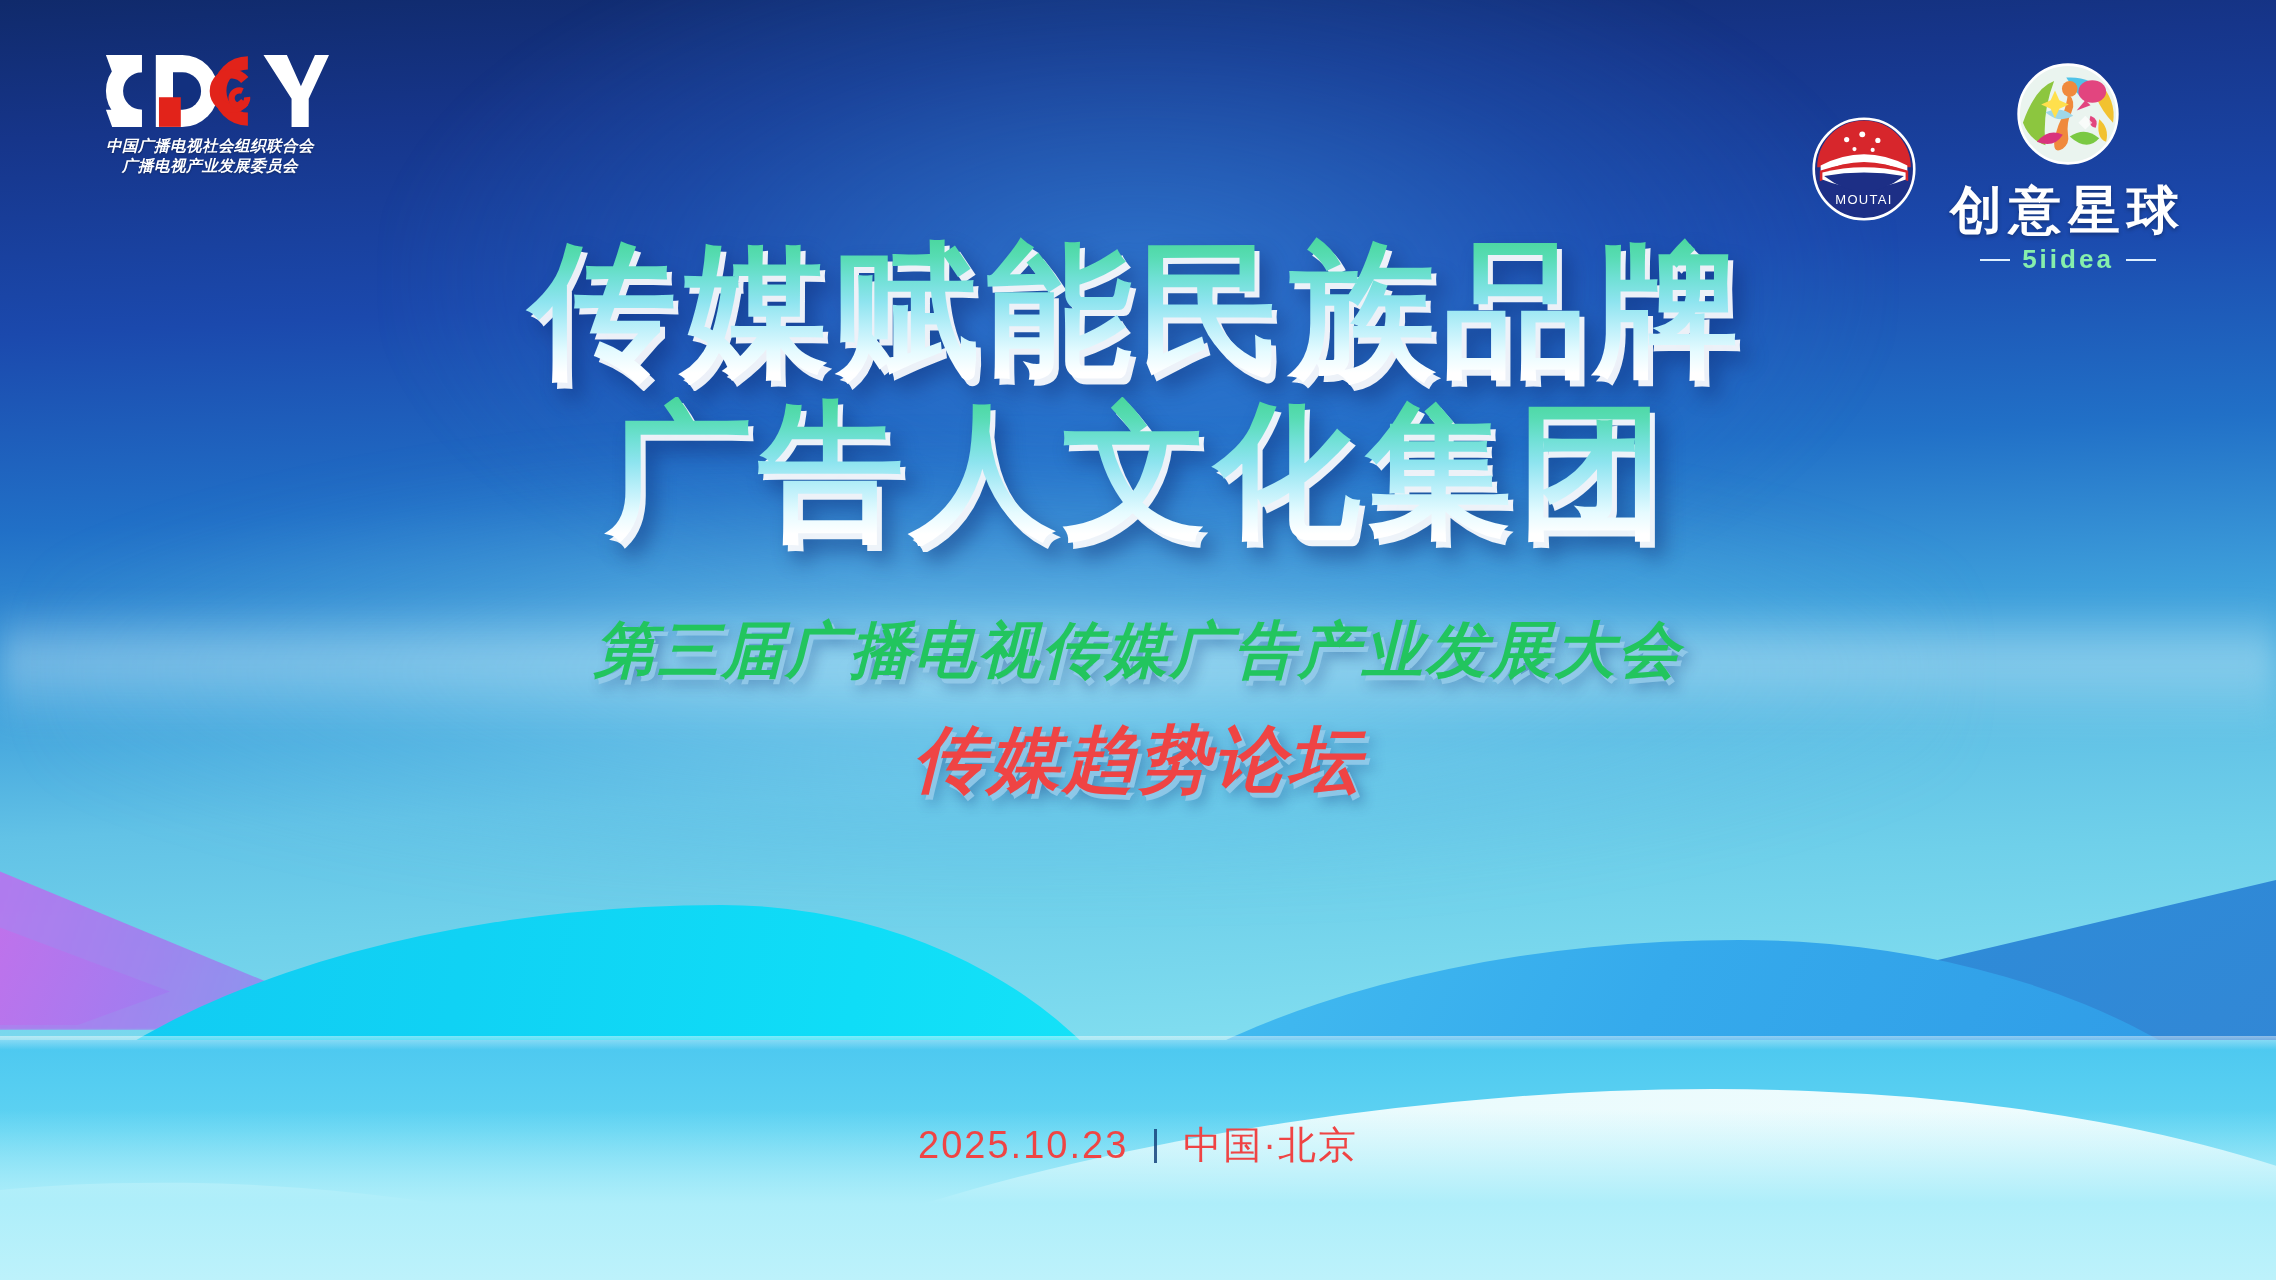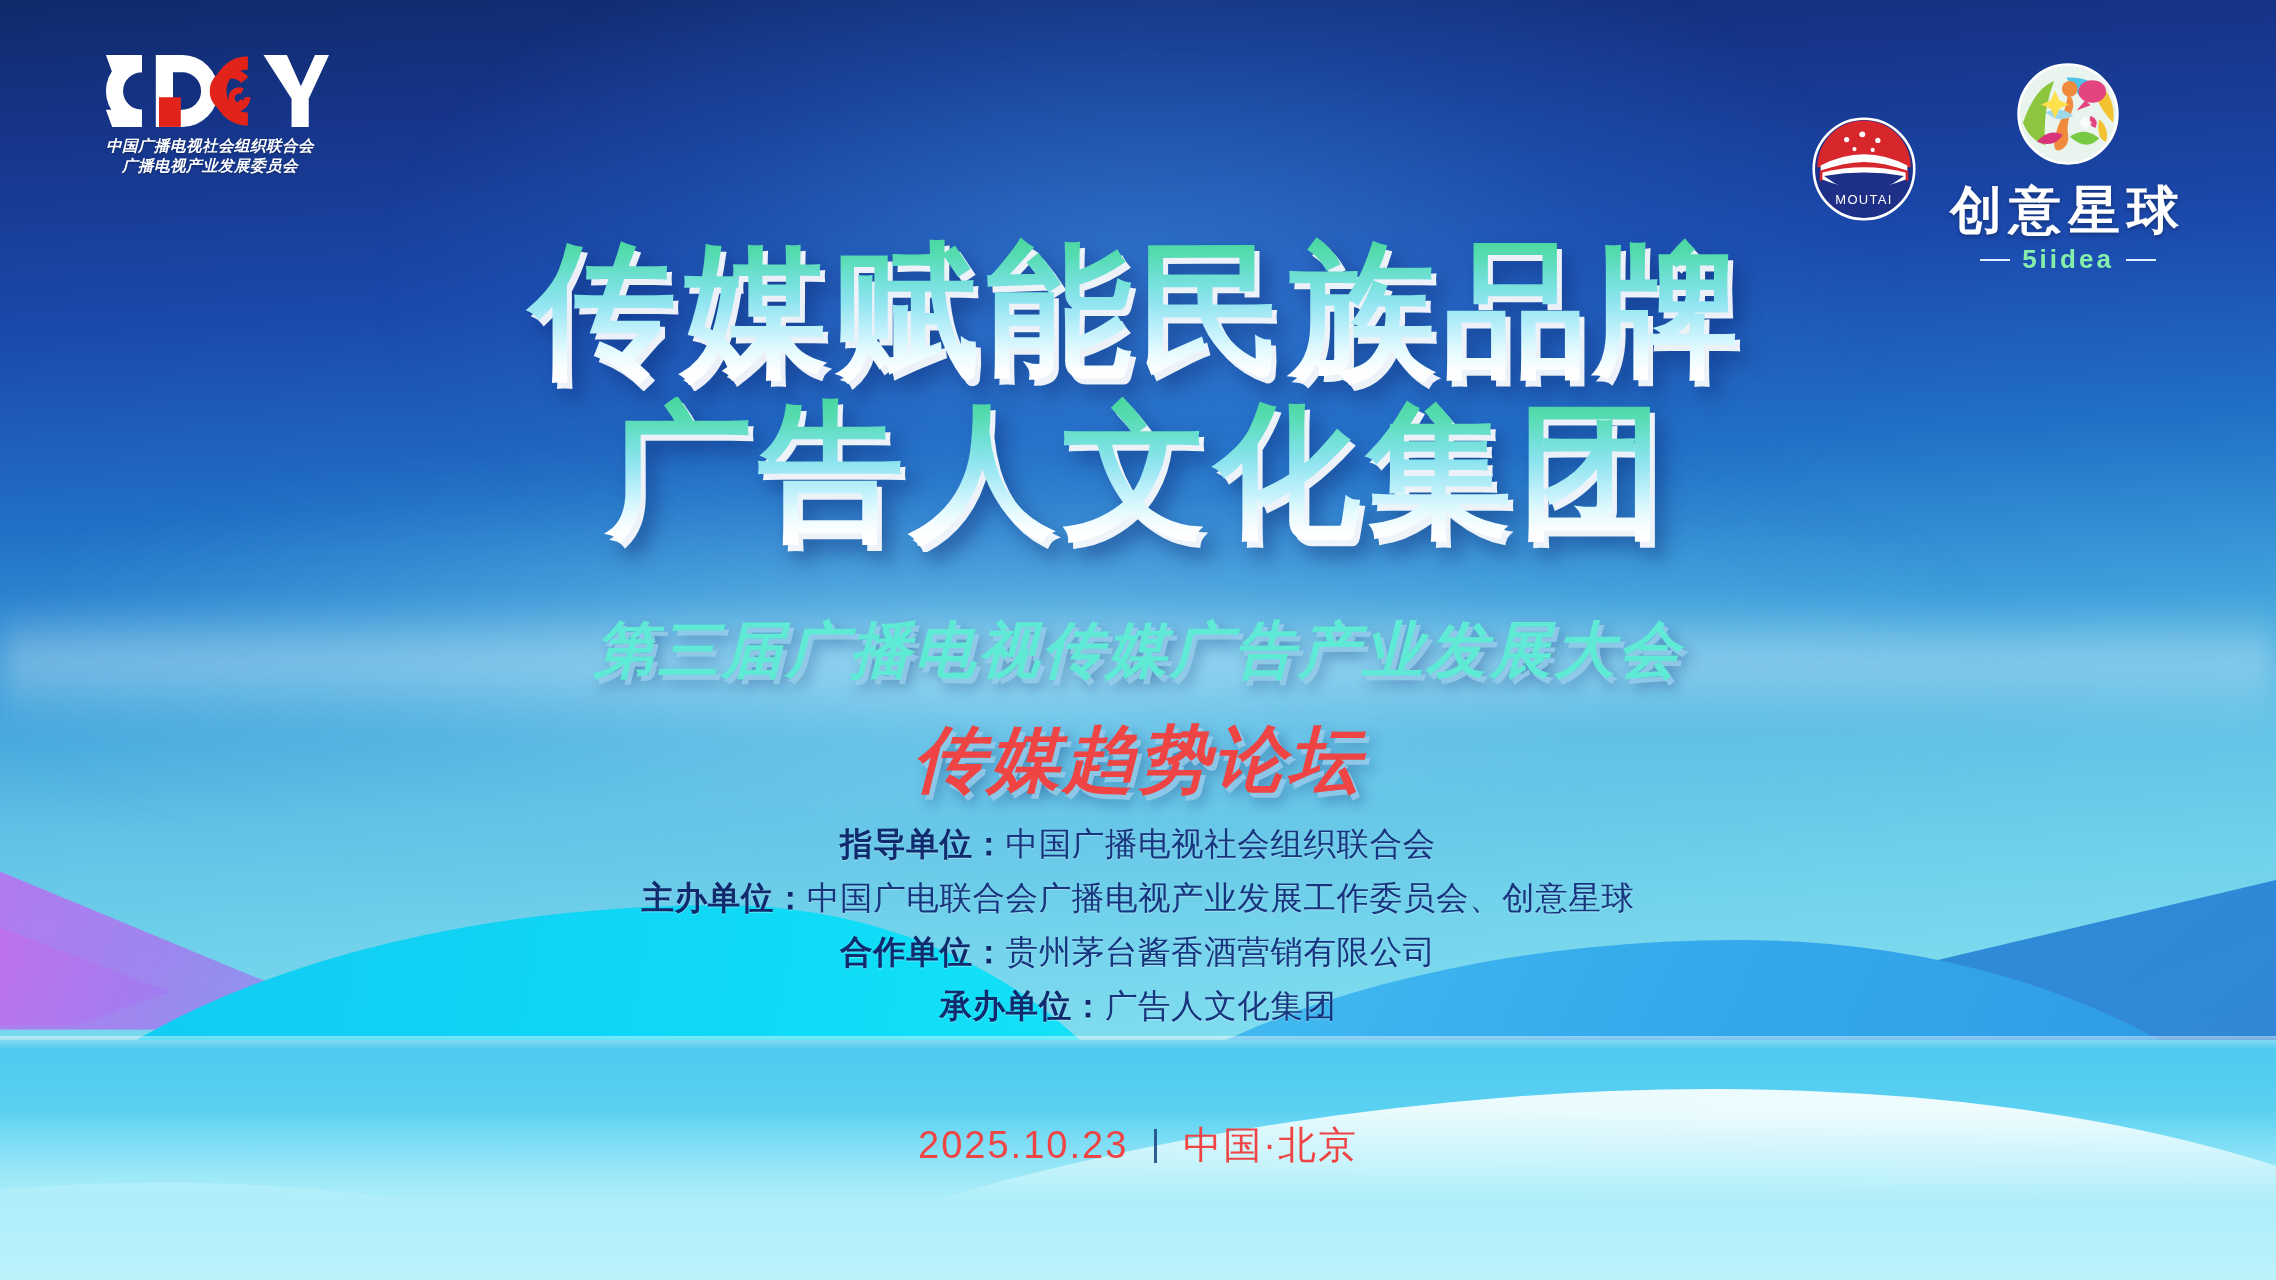--- a/index.html
+++ b/index.html
@@ -109,21 +109,21 @@
       #49d69c 0%, #57dcb3 14%, #6fe0d4 28%,
       #8ee4ef 44%, #bdf0fa 62%, #e6fbff 78%, #ffffff 92%);
     -webkit-background-clip:text;background-clip:text;color:transparent;
     -webkit-text-fill-color:transparent;
     filter:drop-shadow(5px 6px 0 rgba(255,255,255,.92))
            drop-shadow(9px 11px 10px rgba(10,40,110,.45));}
   .hl-line.l2{margin-top:12px;}
 
   
   .subtitle{position:absolute;left:0;right:0;top:610px;text-align:center;}
-  .sub-1{font-size:61px;font-weight:900;font-style:italic;color:#5eead4;
+  .sub-1{font-size:61px;font-weight:900;font-style:italic;color:#22c55e;
     letter-spacing:3px;white-space:nowrap;
     text-shadow:4px 5px 0 rgba(150,205,235,.85), 7px 9px 14px rgba(12,45,115,.45);}
   .sub-2{margin-top:20px;font-size:72px;font-weight:900;font-style:italic;color:#ef4444;
     letter-spacing:3px;white-space:nowrap;
     text-shadow:4px 5px 0 rgba(150,205,235,.85), 7px 9px 14px rgba(12,45,115,.45);}
 
   
   .credits{position:absolute;left:0;right:0;top:818px;text-align:center;}
   .credit-row{font-size:32.5px;line-height:1.66;color:#16357e;letter-spacing:.6px;
     white-space:nowrap;text-shadow:0 1px 1px rgba(255,255,255,.35);}
@@ -234,34 +234,20 @@
   <div class="headline">
     <div class="hl-line l1">传媒赋能民族品牌</div>
     <div class="hl-line l2">广告人文化集团</div>
   </div>
 
   <div class="subtitle">
     <div class="sub-1">第三届广播电视传媒广告产业发展大会</div>
     <div class="sub-2">传媒趋势论坛</div>
   </div>
 
-  <div class="credits">
-    <div class="credit-row">
-      <b>指导单位：</b><span>中国广播电视社会组织联合会</span>
-    </div>
-    <div class="credit-row">
-      <b>主办单位：</b><span>中国广电联合会广播电视产业发展工作委员会、创意星球</span>
-    </div>
-    <div class="credit-row">
-      <b>合作单位：</b><span>贵州茅台酱香酒营销有限公司</span>
-    </div>
-    <div class="credit-row">
-      <b>承办单位：</b><span>广告人文化集团</span>
-    </div>
-  </div>
 
   <div class="footer">
     <span>2025.10.23</span>
     <span class="sep"></span>
     <span>中国·北京</span>
   </div>
 
 </div>
 
 </body></html>

